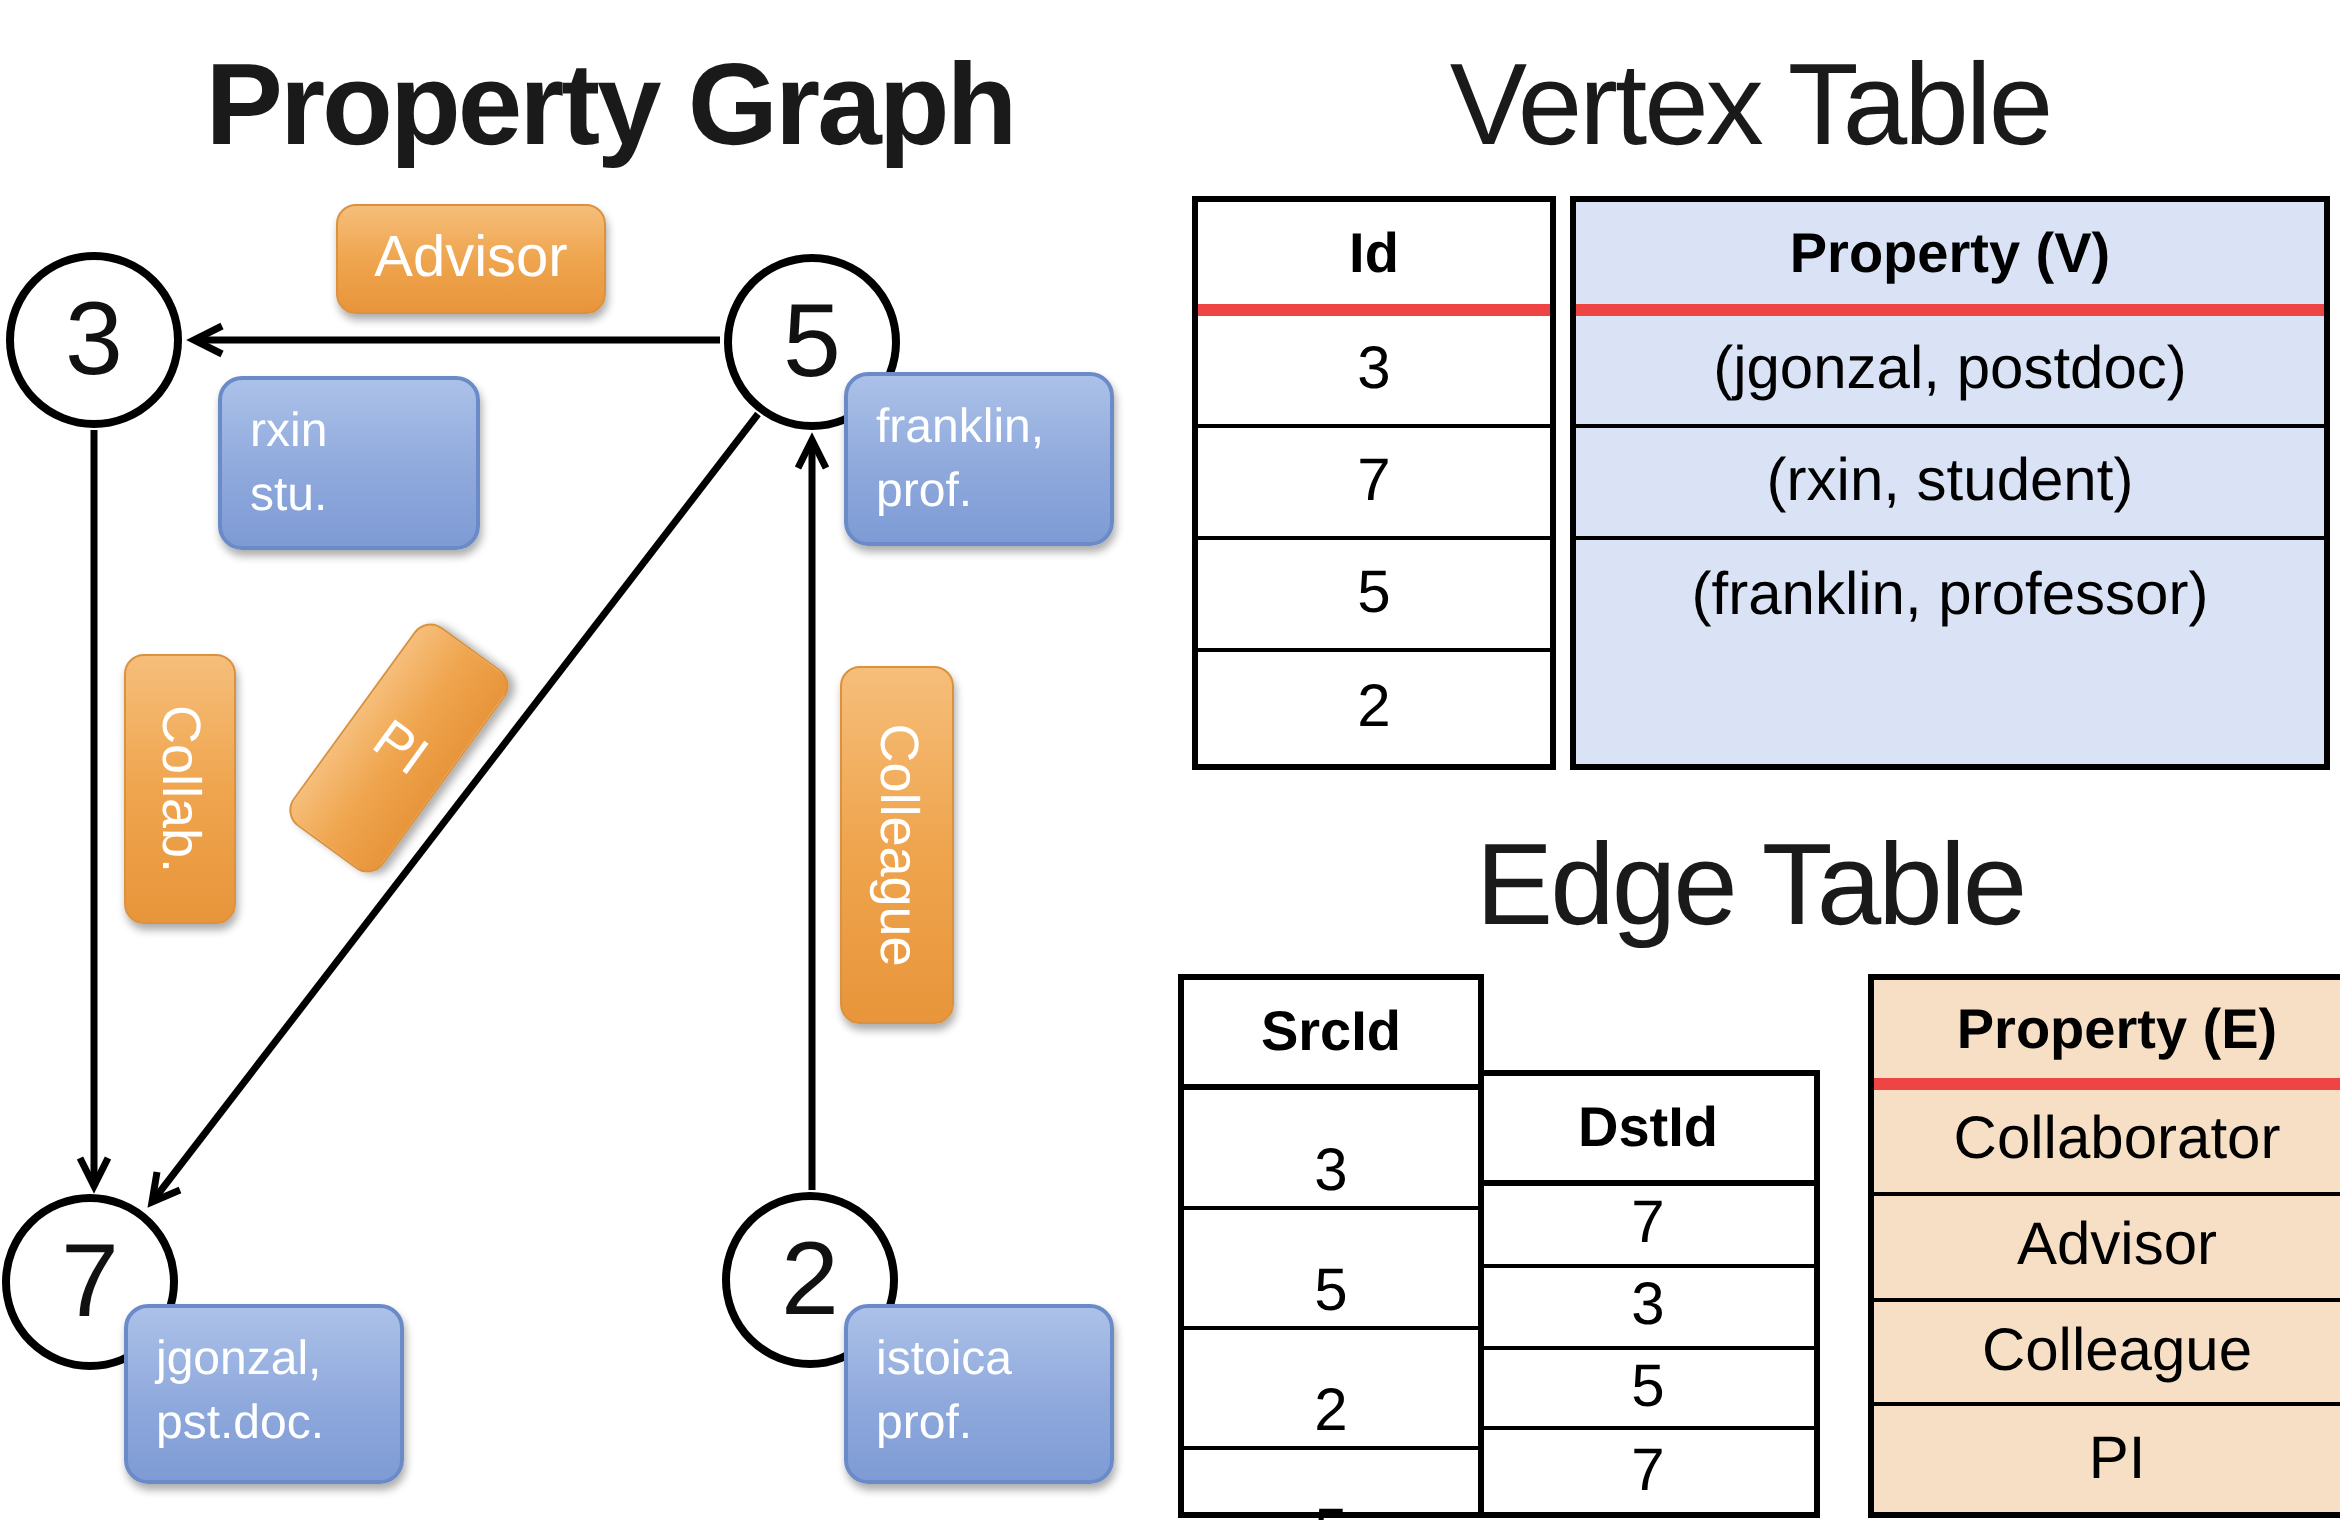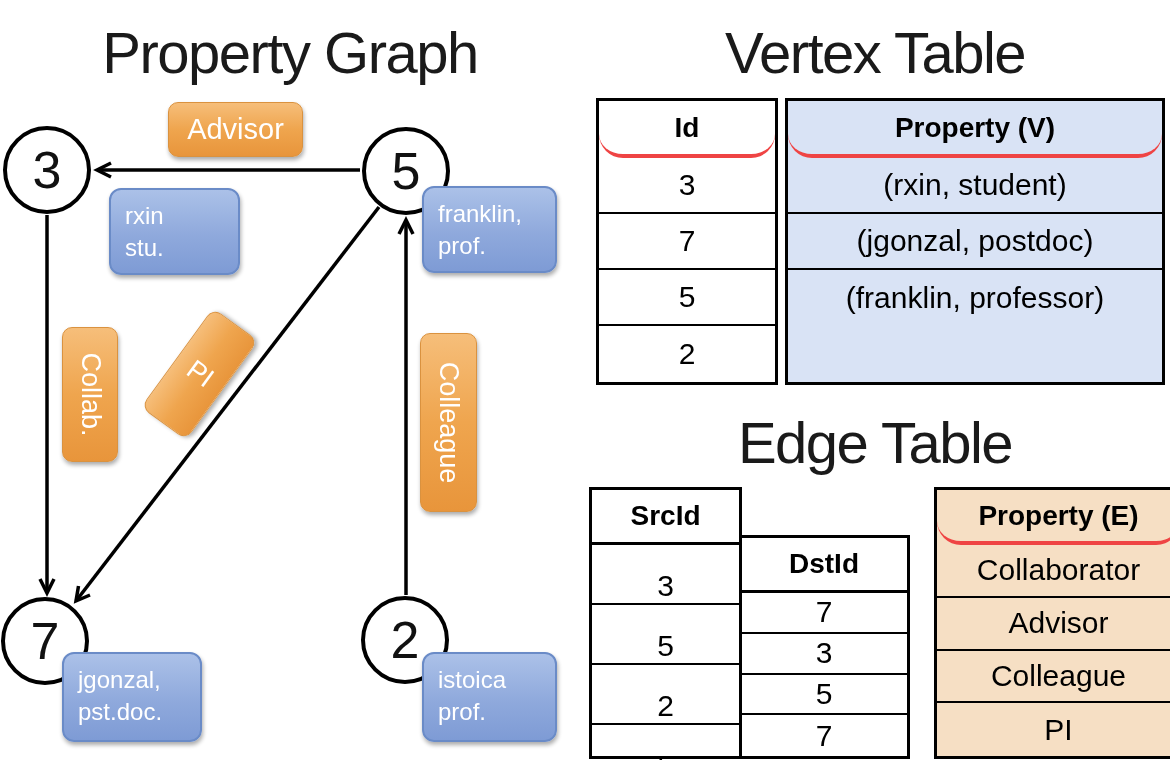--- a/index.html
+++ b/index.html
@@ -7,21 +7,21 @@
     position:relative; width:1170px; height:760px; overflow:hidden;
     background:#ffffff;
     font-family:"Liberation Sans","DejaVu Sans",sans-serif;
     color:#141414;
   }
   .big-title {
     position:absolute; text-align:center;
     font-size:58px; letter-spacing:-1.5px; color:#1a1a1a;
     white-space:nowrap; line-height:1;
   }
-  #title-graph  { left:0;   top:24px;  width:580px; }
+  #title-graph  { left:15px;   top:24px;  width:580px;font-weight:bold; }
   #title-vertex { left:580px; top:24px;  width:590px; }
   #title-edge   { left:580px; top:414px; width:590px; }
 
   
   #edge-svg { position:absolute; left:0; top:0; z-index:1; }
 
   .node {
     position:absolute; width:88px; height:88px; box-sizing:border-box;
     border:4px solid #000; border-radius:50%; background:#fff;
     display:flex; align-items:center; justify-content:center;
@@ -65,21 +65,21 @@
     position:absolute; box-sizing:border-box;
     border:3px solid #000; background:#fff;
     display:grid; z-index:2;
   }
   .tcol .cell {
     box-sizing:border-box; border-bottom:2.5px solid #000;
     display:flex; align-items:center; justify-content:center;
     font-size:30px; color:#000; white-space:nowrap;
   }
   .tcol .cell:last-child { border-bottom:none; }
-  .tcol .head { border-bottom:4px solid #ef4444; font-weight:bold; font-size:28px;border-radius:24px; }
+  .tcol .head { border-bottom:6px solid #ef4444; font-weight:bold; font-size:28px; }
   .digit { font-size:33px; }
 
   #vt-id   { left:596px; top:98px;  width:182px; height:287px; grid-template-rows:57px repeat(4,1fr); }
   #vt-prop { left:785px; top:98px;  width:380px; height:287px; grid-template-rows:57px repeat(4,1fr); background:#D9E3F5; }
 
   #et-ids  { left:589px; top:487px; width:323px; height:272px; border:none; display:flex; z-index:2; position:absolute; }
   .subcol {
     box-sizing:border-box; border:3px solid #000; background:#fff;
     display:grid; grid-template-rows:55px repeat(4,1fr);
   }
@@ -162,22 +162,22 @@
 
   <div class="tcol" id="vt-id">
     <div class="cell head">Id</div>
     <div class="cell digit">3</div>
     <div class="cell digit">7</div>
     <div class="cell digit">5</div>
     <div class="cell digit">2</div>
   </div>
   <div class="tcol" id="vt-prop">
     <div class="cell head">Property (V)</div>
+    <div class="cell">(jgonzal, postdoc)</div>
     <div class="cell">(rxin, student)</div>
-    <div class="cell">(jgonzal, postdoc)</div>
     <div class="cell">(franklin, professor)</div>
   </div>
 
   <div id="et-ids">
     <div class="subcol" id="et-src">
       <div class="cell head">SrcId</div>
       <div class="cell digit">3</div>
       <div class="cell digit">5</div>
       <div class="cell digit">2</div>
       <div class="cell digit">5</div>

